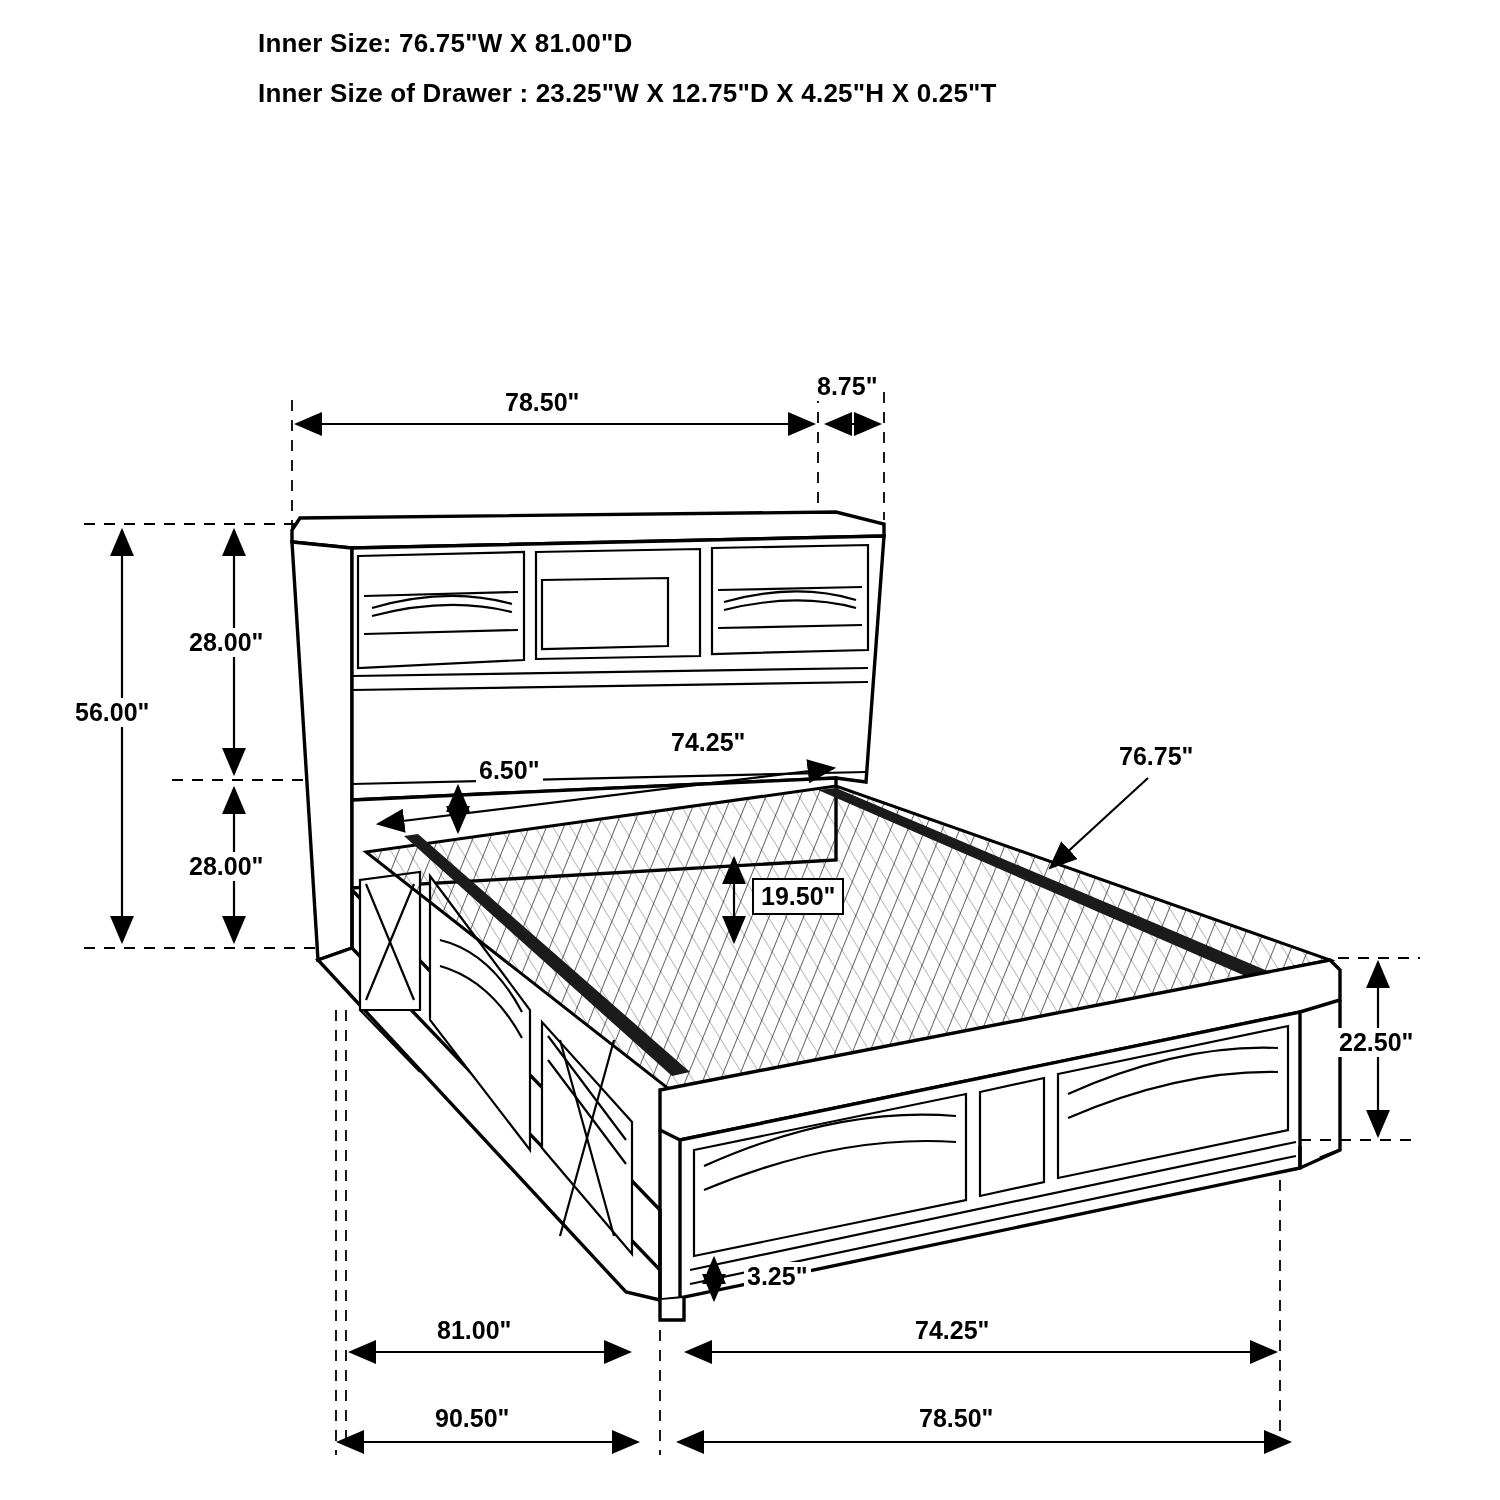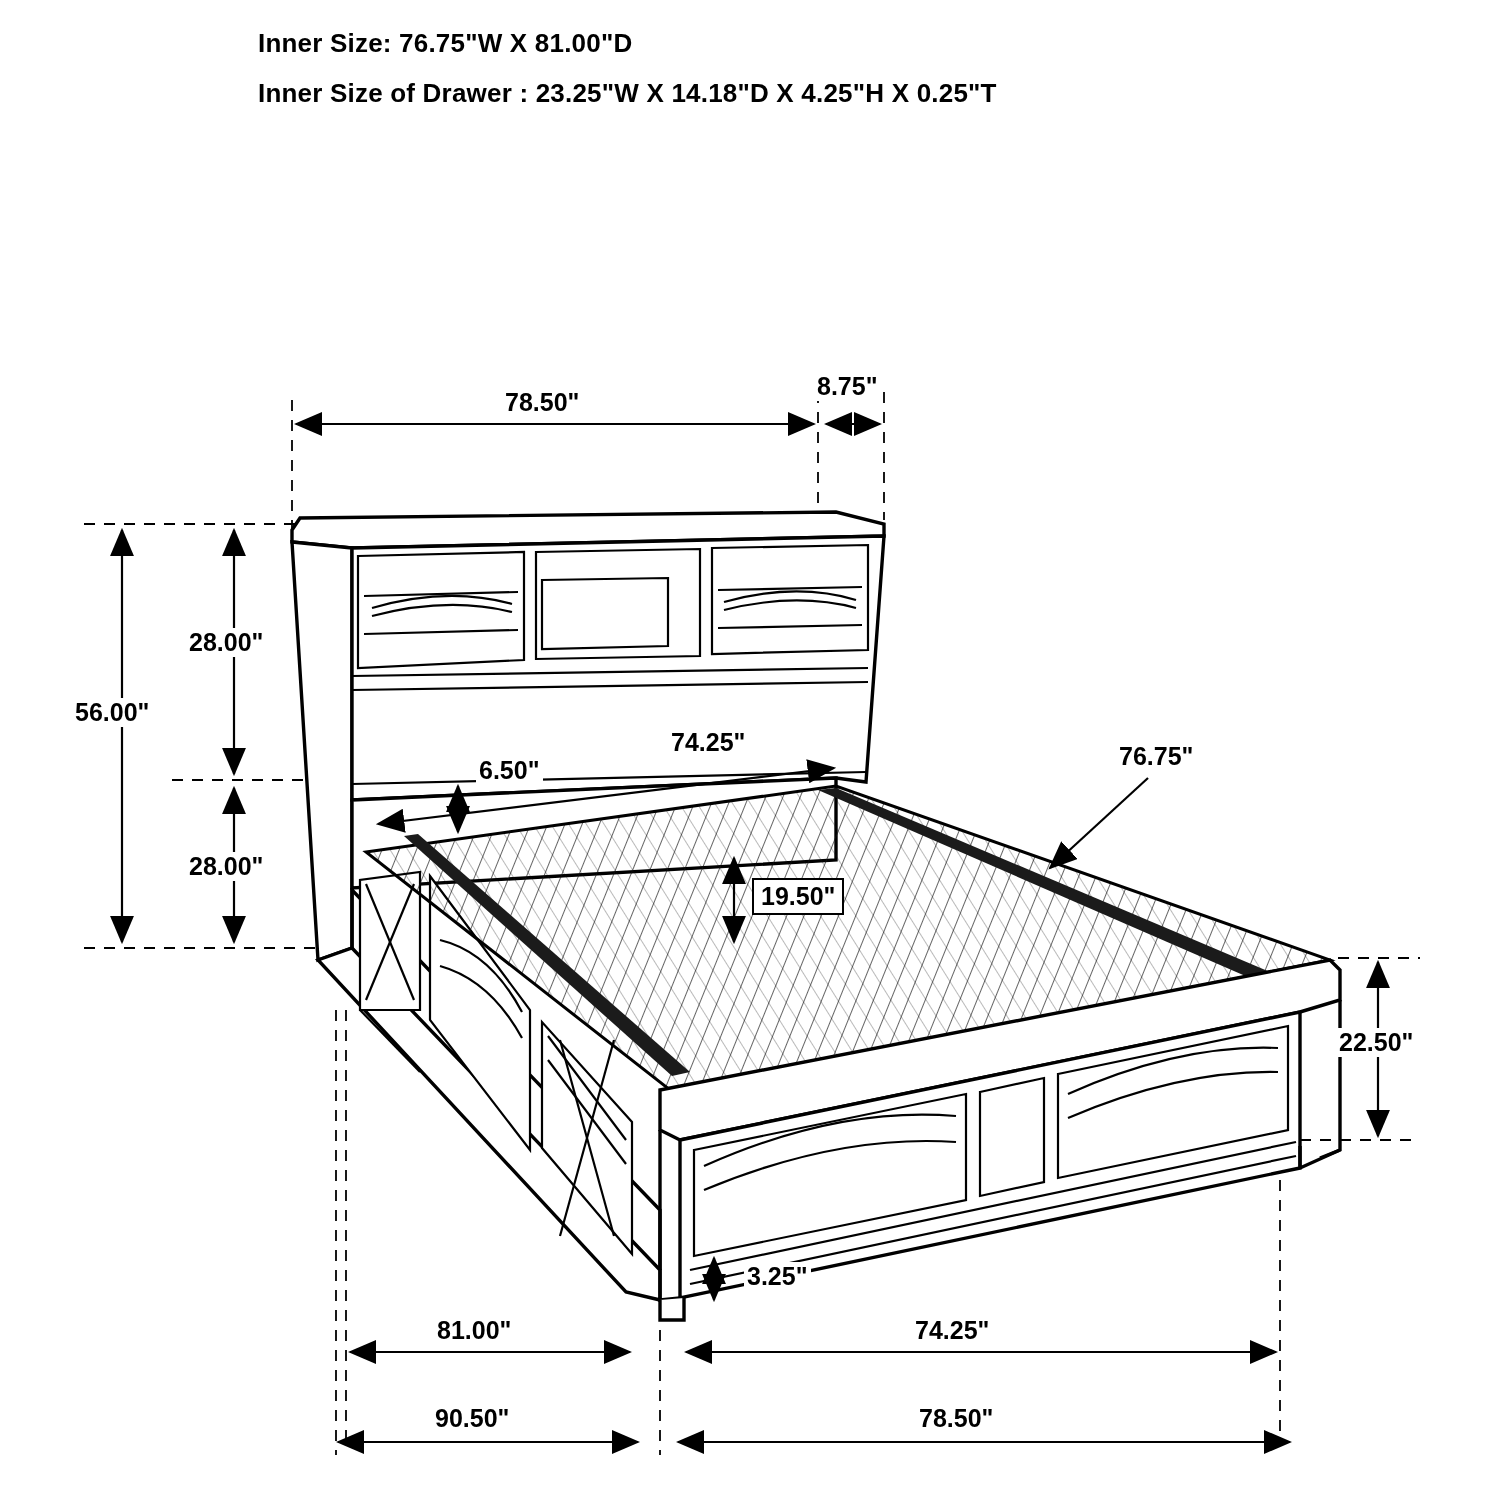--- a/index.html
+++ b/index.html
@@ -40,21 +40,21 @@
   .fillblack{fill:#000;}
   .slat{stroke:#111;stroke-width:1.3;fill:none;}
   .beam{fill:#1b1b1b;}
 </style>
 </head>
 <body>
 
 <div id="diagram-root">
 
   <div class="hdr" style="left:258px;top:28px;">Inner Size: 76.75"W X 81.00"D</div>
-  <div class="hdr" style="left:258px;top:78px;">Inner Size of Drawer : 23.25"W X 14.18"D X 4.25"H X 0.25"T</div>
+  <div class="hdr" style="left:258px;top:78px;">Inner Size of Drawer : 23.25"W X 12.75"D X 4.25"H X 0.25"T</div>
 
   <svg width="1500" height="1500">
     <defs>
       <marker id="ah" markerWidth="13" markerHeight="11" refX="12" refY="5.5" orient="auto">
         <polygon points="0,0 13,5.5 0,11" class="fillblack"></polygon>
       </marker>
       <marker id="ahs" markerWidth="13" markerHeight="11" refX="1" refY="5.5" orient="auto">
         <polygon points="13,0 0,5.5 13,11" class="fillblack"></polygon>
       </marker>
       <pattern id="slats" width="16" height="16" patternUnits="userSpaceOnUse" patternTransform="rotate(22)">

